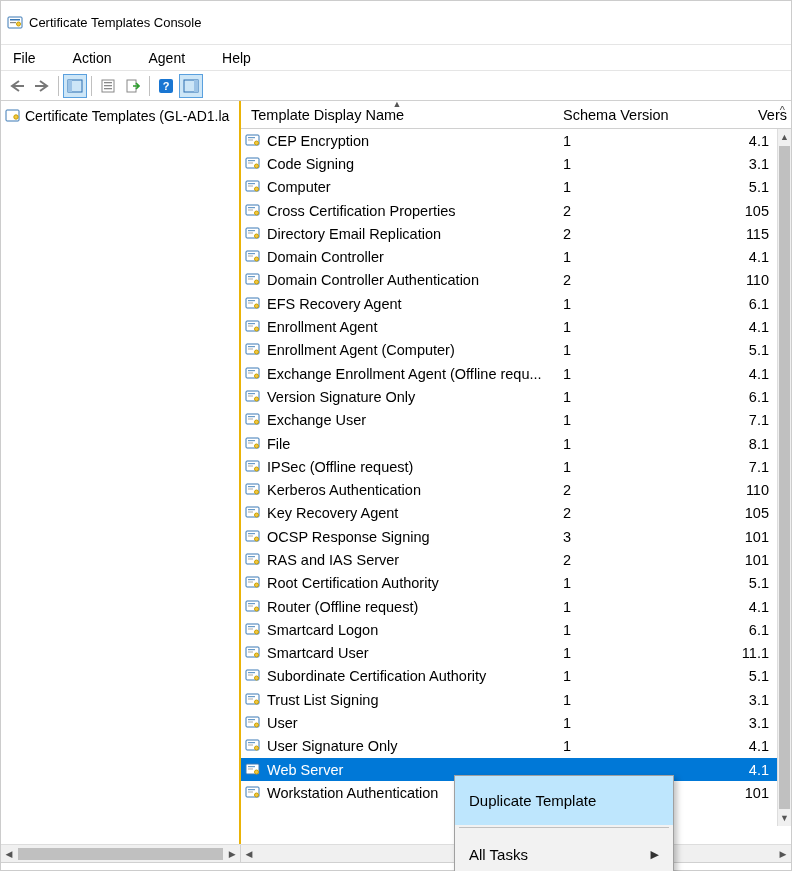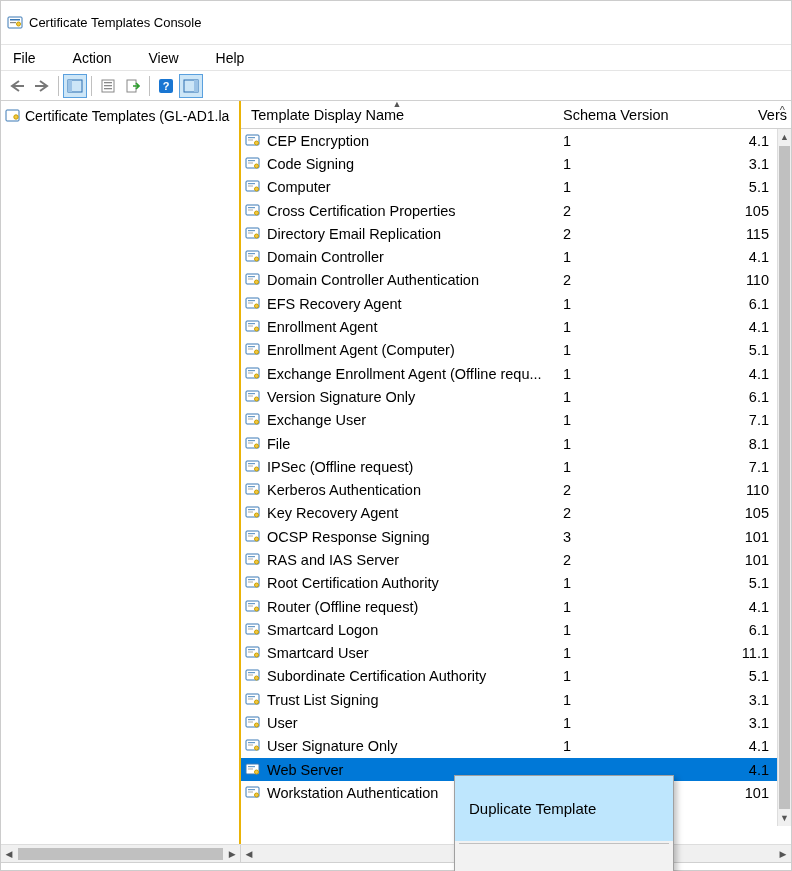--- a/index.html
+++ b/index.html
@@ -85,21 +85,21 @@
     display:flex; align-items:center; height:23.3px;
     font-size:14.5px;
     white-space:nowrap;
     padding-right:16px;
   }
   .row .cell-name { width:312px; display:flex; align-items:center; padding-left:4px;}
   .row .cell-schema { width:166px; padding-left:10px;}
   .row .cell-ver { flex:1; text-align:right; padding-right:6px;}
   .row .r-icon { width:16px; height:16px; margin-right:6px; display:inline-flex; align-items:center; justify-content:center;}
   .row.selected {
-    background:#0078d7; color:#000000;justify-content:center;
+    background:#0078d7; color:#ffffff;justify-content:center;
   }
   .vscroll {
     position:absolute; right:0; top:28px; bottom:18px; width:14px;
     background:#f0f0f0; border-left:1px solid #ddd;
     display:flex; flex-direction:column;
   }
   .vscroll .arrow { height:16px; display:flex; align-items:center; justify-content:center; font-size:9px; color:#555;}
   .vscroll .thumb { flex:1; margin:1px; background:#c0c0c0; }
   .hscroll-area {
     height:18px; display:flex; border-top:1px solid #ddd;
@@ -116,21 +116,21 @@
     position:absolute;
     left:454px; top:775px;
     width:220px;
     background:#f2f2f2;
     border:1px solid #a0a0a0;
     box-shadow:3px 3px 6px rgba(0,0,0,0.25);
     z-index:10;
     font-size:15px;
   }
   .context-menu .citem {
-    padding:24px 14px;
+    padding:16px 14px;
     display:flex; align-items:center; justify-content:space-between;
   }
   .context-menu .citem.hover { background:#bee6fd; }
   .context-menu .csep { height:1px; background:#c0c0c0; margin:2px 4px;}
   .context-menu .arrow-r { font-size:11px; color:#333;}
   .statusbar {
     height:8px; border-top:1px solid #d0d0d0;
   }
   svg { display:block; }
   .caret-up { position:absolute; right:6px; top:3px; font-size:11px; color:#444;}
@@ -148,21 +148,21 @@
         <rect x="3" y="7" width="6" height="1.2" fill="#888"></rect>
         <circle cx="11.5" cy="9" r="2" fill="#f2c744" stroke="#caa000"></circle>
       </svg>
     </span>
     <span class="title">Certificate Templates Console</span>
   </div>
 
   <div class="menubar">
     <span class="menu-item">File</span>
     <span class="menu-item">Action</span>
-    <span class="menu-item">View</span>
+    <span class="menu-item">Agent</span>
     <span class="menu-item">Help</span>
   </div>
 
   <div class="toolbar">
     <div class="tbtn">
       <svg width="16" height="14" viewBox="0 0 16 14">
           <path d="M10 2 L3 7 L10 12 M3 7 H15" fill="none" stroke="#777" stroke-width="2"></path>
         </svg>
     </div>
     <div class="tbtn">

